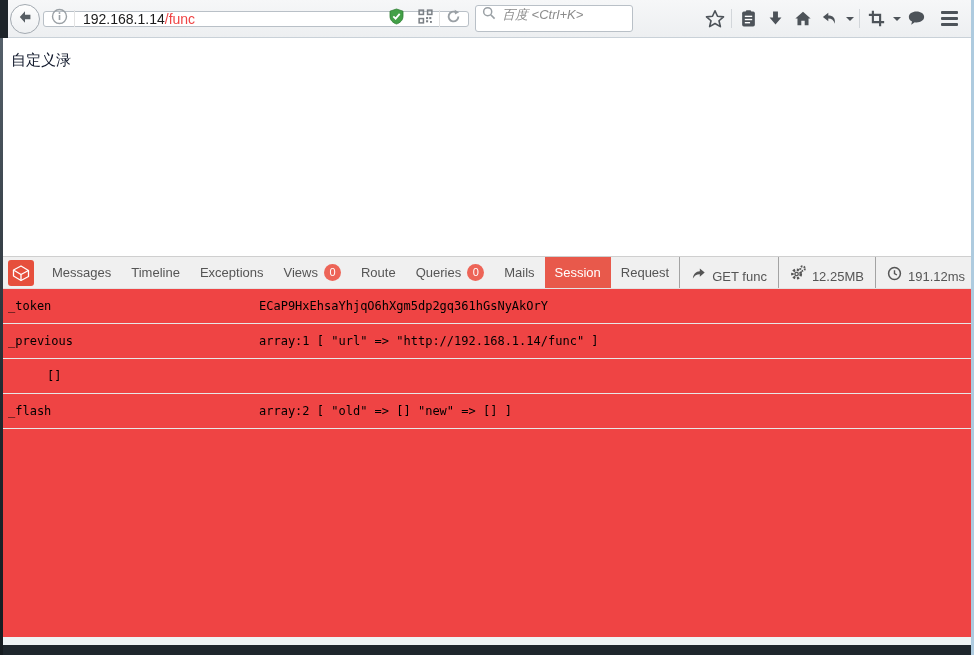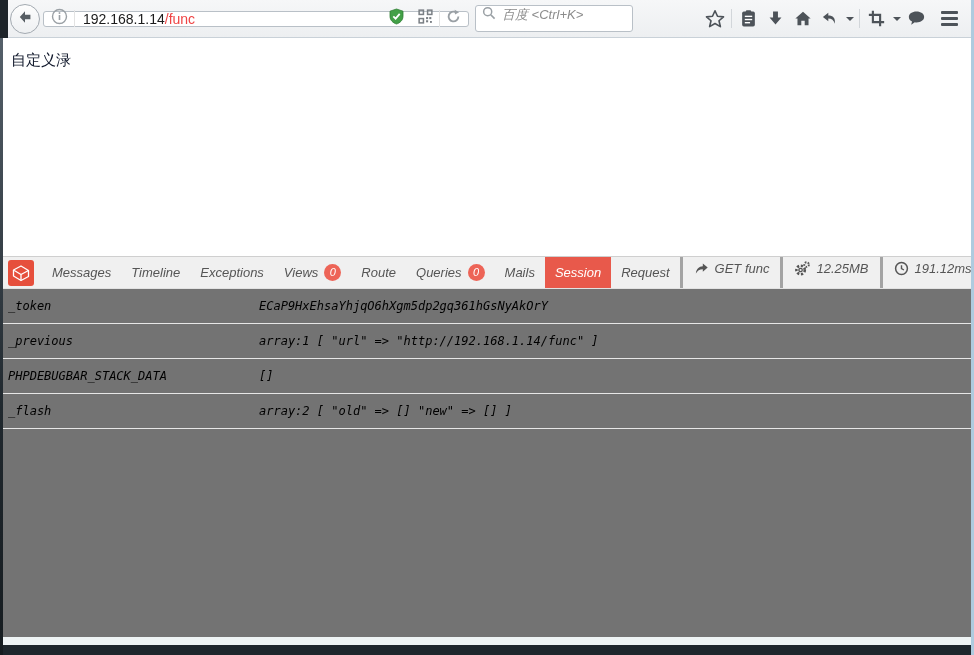--- a/index.html
+++ b/index.html
@@ -49,36 +49,36 @@
   .tb-sep { width:1px; height:19px; background:#d2d6da; margin:0 3px; }
   .caret-down { width:0; height:0; border-left:4px solid transparent; border-right:4px solid transparent; border-top:4px solid #4d5359; }
   .hamburger { display:flex; flex-direction:column; gap:3px; }
   .hamburger span { display:block; width:17px; height:3px; background:#4d5359; border-radius:1px; }
 
   
   .content { position:absolute; top:38px; left:3px; right:3px; height:218px; background:#fff; z-index:1; }
   .page-text { padding:13px 0 0 8px; font-size:15px; color:#0f172a; }
 
   
-  .debugbar { position:absolute; top:256px; left:3px; right:3px; bottom:18px; background:#737373; z-index:2;font-style:italic; }
+  .debugbar { position:absolute; top:256px; left:3px; right:3px; bottom:18px; background:#ef4444; z-index:2; }
   .db-header {
     height:33px; background:#f0f0f0; border-top:1px solid #cfcfcf; border-bottom:1px solid #e2e2e2;
     display:flex; align-items:stretch; font-size:13px; color:#555;
   }
   .db-logo {
     width:26px; height:26px; margin:3px 8px 0 5px; background:#e64f3c; border-radius:3px;
     flex:none; display:flex; align-items:center; justify-content:center;
   }
   .db-tab { padding:0 10px; display:flex; align-items:center; white-space:nowrap; }
   .db-tab.active { background:#e8594b; color:#fff; }
   .badge {
     background:#ed6457; color:#fff; border-radius:50%;
     width:17px; height:17px; line-height:17px; font-size:11px; text-align:center; margin-left:6px; flex:none;
   }
-  .db-status { display:flex; align-items:flex-start; gap:6px; padding:4px 11px; border-left:3px solid #a3a3a3; white-space:nowrap; }
+  .db-status { display:flex; align-items:flex-end; gap:6px; padding:4px 11px; border-left:1px solid #a3a3a3; white-space:nowrap; }
 
   .db-row {
     display:flex; height:35px; align-items:center; border-bottom:1px solid #e7e7e7;
     font-family:"DejaVu Sans Mono", monospace; font-size:12px; color:#000;
   }
   .db-key { width:212px; padding-left:5px; flex:none; white-space:nowrap; }
   .db-val { white-space:nowrap;margin-left:44px; }
 </style>
 </head>
 <body>
@@ -290,21 +290,20 @@
   <div class="db-body">
     <div class="db-row">
       <div class="db-key">_token</div>
       <div class="db-val">ECaP9HxEhsaYhjqO6hXgm5dp2gq361hGsNyAkOrY</div>
     </div>
     <div class="db-row">
       <div class="db-key">_previous</div>
       <div class="db-val">array:1 [ "url" =&gt; "http://192.168.1.14/func" ]</div>
     </div>
     <div class="db-row">
-      <div class="db-key">PHPDEBUGBAR_STACK_DATA</div>
       <div class="db-val">[]</div>
     </div>
     <div class="db-row">
       <div class="db-key">_flash</div>
       <div class="db-val">array:2 [ "old" =&gt; [] "new" =&gt; [] ]</div>
     </div>
   </div>
 </div>
 
 </body></html>

